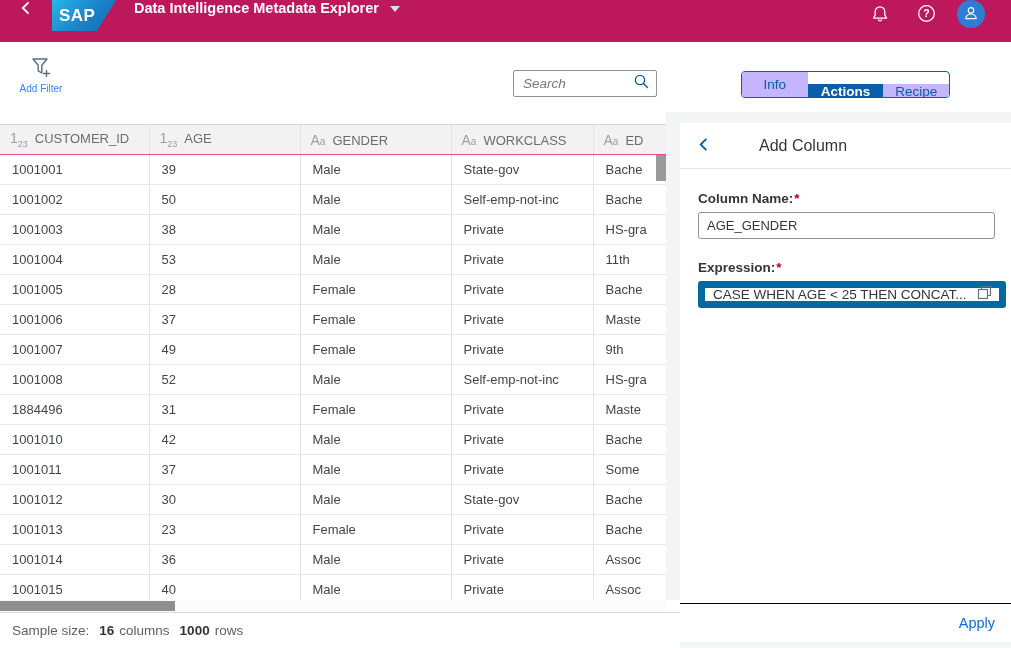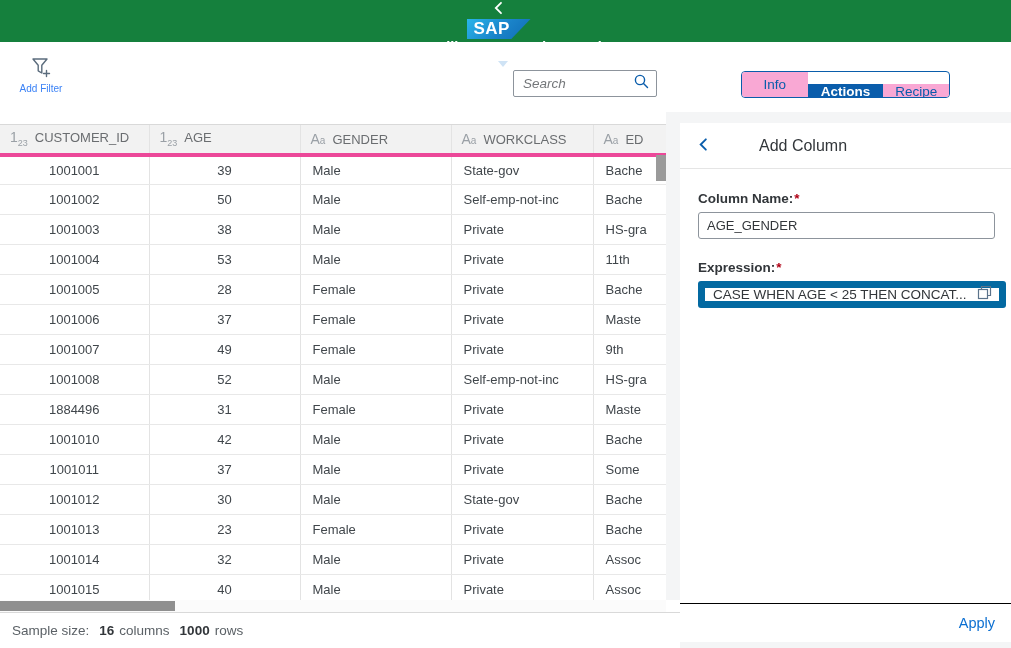--- a/index.html
+++ b/index.html
@@ -1,20 +1,20 @@
 <!DOCTYPE html>
 <html><head>
 <meta charset="utf-8">
 <style>
   * { margin:0; padding:0; box-sizing:border-box; }
   html,body { width:1011px; height:648px; overflow:hidden; }
   body { font-family:"Liberation Sans", sans-serif; background:#f4f5f6; color:#32363a; }
 
   
-  .shellbar { height:42px; background:#15803d; display:flex; align-items:center; padding:0 14px 0 0;flex-direction:column; }
+  .shellbar { height:42px; background:#be185d; display:flex; align-items:flex-start; padding:0 14px 0 0; }
   .shell-back { width:52px; display:flex; justify-content:center; align-items:center; cursor:pointer; background:none; border:none; }
   .sap-logo { width:64px; height:31px; background:linear-gradient(135deg,#29b5ea 0%,#1a83c9 55%,#0f6cb4 100%);
               clip-path:polygon(0 0,100% 0,70% 100%,0 100%); display:flex; align-items:center; padding-left:7px; }
   .sap-logo span { color:#fff; font-weight:700; font-size:17px; letter-spacing:.5px; }
   .shell-title { color:#fff; font-weight:700; font-size:14.5px; margin-left:18px; }
   .title-caret { margin-left:9px; display:flex; align-items:center; cursor:pointer; }
   .shell-spacer { flex:1; }
   .shell-icon-btn { background:none; border:none; width:30px; height:30px; margin-left:16px; display:flex; align-items:center; justify-content:center; cursor:pointer; }
   .avatar-btn { width:28px; height:28px; border-radius:50%; background:#2d7dd2; border:none; margin-left:16px; margin-right:12px;
                 display:flex; align-items:center; justify-content:center; cursor:pointer; }
@@ -24,40 +24,40 @@
   .strip-left { width:680px; position:relative; }
   .add-filter { position:absolute; left:8px; top:12px; background:none; border:none; cursor:pointer;
                 display:flex; flex-direction:column; align-items:center; width:66px; }
   .add-filter .lbl { font-size:10px; color:#3b82f6; margin-top:0; }
   .search-wrap { position:absolute; right:23px; top:28px; width:144px; height:27px; border:1px solid #8d949c; border-radius:2px;
                  background:#fff; display:flex; align-items:center; padding:0 6px 0 9px; }
   .search-wrap input { border:none; outline:none; width:100%; font-size:13.5px; font-style:italic; color:#0369a1; font-family:"Liberation Sans",sans-serif; }
   .search-wrap input::placeholder { color:#74777a; font-style:italic; }
   .strip-right { width:331px; display:flex; justify-content:center; align-items:flex-start; padding-top:29px; }
   .segmented { display:flex; border:1px solid #0a5dab; border-radius:4px; overflow:hidden; height:27px; }
-  .seg { background:#f9a8d4; color:#0a5dab; border:none; font-size:13.5px; min-width:66px; padding:0 12px; cursor:pointer;
+  .seg { background:#c4b5fd; color:#0a5dab; border:none; font-size:13.5px; min-width:66px; padding:0 12px; cursor:pointer;
          font-family:"Liberation Sans",sans-serif; }
   .seg + .seg { border-left:1px solid #0a5dab;margin-top:12px; }
   .seg.active { background:#0a5dab; color:#fff; font-weight:700; min-width:60px; }
 
   
   .main { display:flex; height:536px; }
   .left-pane { width:680px; background:#fff; display:flex; flex-direction:column; }
   .table-zone { height:488px; display:flex; }
   .table-col { width:666px; }
   .tv-spacer { height:12px; }
   .table-viewport { height:476px; overflow:hidden; position:relative; }
   .gutter { width:14px; background:#f4f5f6; }
 
   table { border-collapse:collapse; table-layout:fixed; width:666px; font-size:13px; }
-  th { height:30px; background:#f2f2f2; border-top:1px solid #d9d9d9; border-bottom:4px solid #ec4899;
+  th { height:30px; background:#f2f2f2; border-top:1px solid #d9d9d9; border-bottom:1px solid #ec4899;
        font-weight:400; color:#6a6d70; text-align:left; padding:0 10px; white-space:nowrap; overflow:hidden; cursor:pointer; }
   th + th, td + td { border-left:1px solid #e3e3e3; }
   td { height:30px; border-bottom:1px solid #e8e8e8; padding:0 12px; color:#40464b; white-space:nowrap; overflow:hidden; background:#fff; }
-  td.num { text-align:center; }
+  td.num { text-align:left; }
   .ticon { color:#9aa0a6; margin-right:7px; font-size:14px; }
   .ticon sub { font-size:9px; }
   .ticon .small { font-size:10px; }
   .vthumb { position:absolute; right:0; top:31px; width:10px; height:26px; background:#9a9a9a; }
 
   .hscroll { height:12px; width:666px; background:#fbfbfb; position:relative; }
   .hthumb { position:absolute; left:0; top:1px; width:175px; height:10px; background:#8f8f8f; cursor:pointer; }
 
   .sample-bar { height:36px; border-top:1px solid #d9d9d9; background:#fff; display:flex; align-items:center; padding-left:12px;
                 font-size:13.5px; color:#5b6166; }
@@ -272,21 +272,21 @@
                 </tr>
                 <tr>
                   <td class="num">1001013</td>
                   <td class="num">23</td>
                   <td>Female</td>
                   <td>Private</td>
                   <td>Bache</td>
                 </tr>
                 <tr>
                   <td class="num">1001014</td>
-                  <td class="num">32</td>
+                  <td class="num">36</td>
                   <td>Male</td>
                   <td>Private</td>
                   <td>Assoc</td>
                 </tr>
                 <tr>
                   <td class="num">1001015</td>
                   <td class="num">40</td>
                   <td>Male</td>
                   <td>Private</td>
                   <td>Assoc</td>

